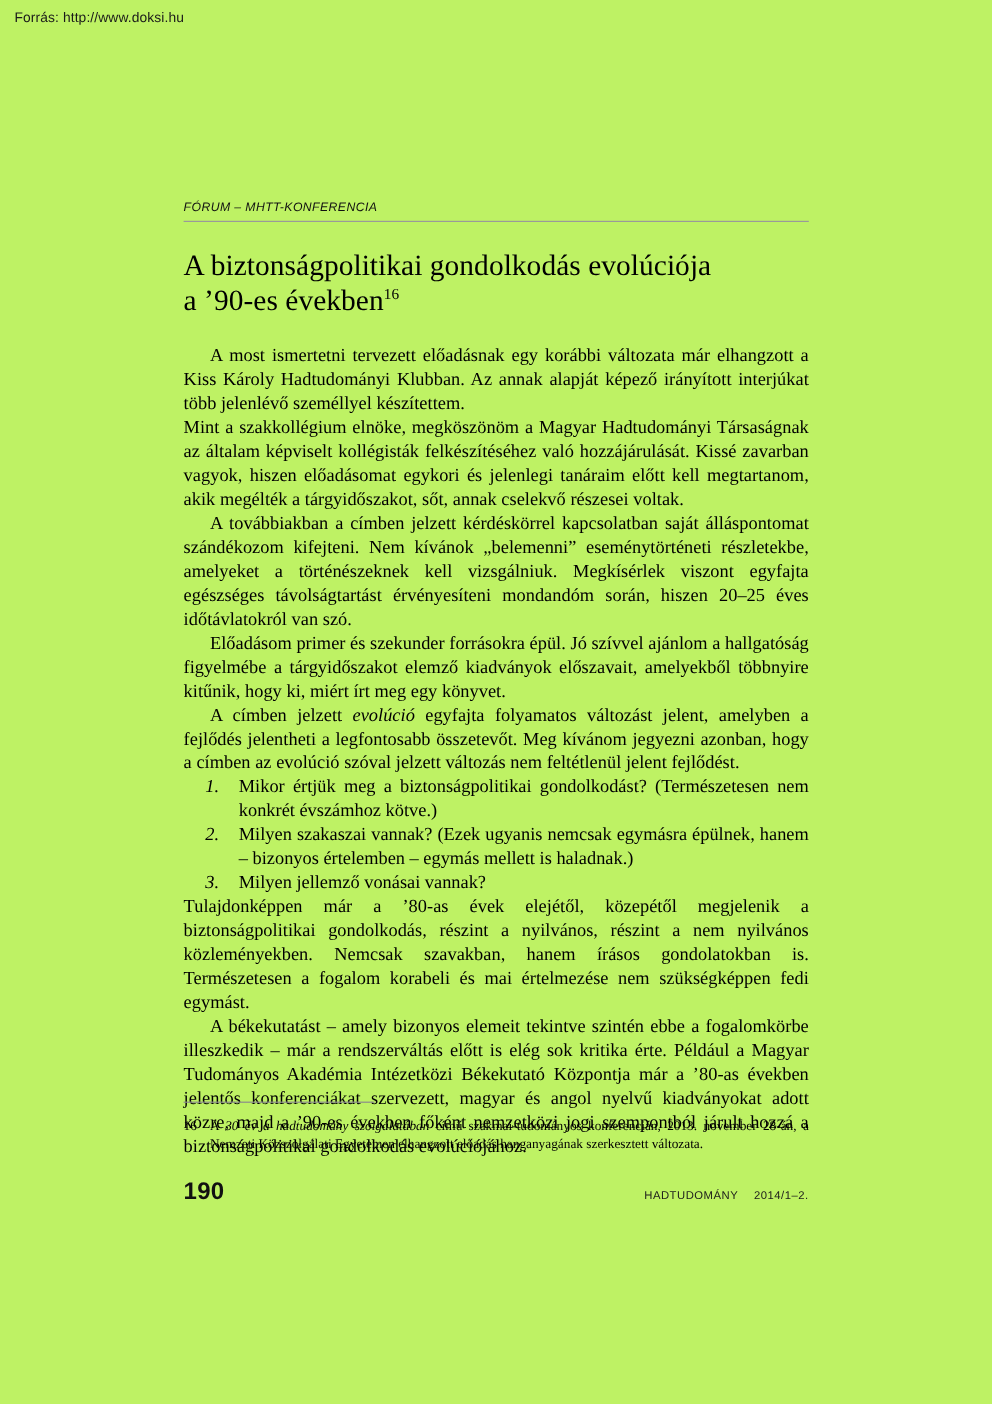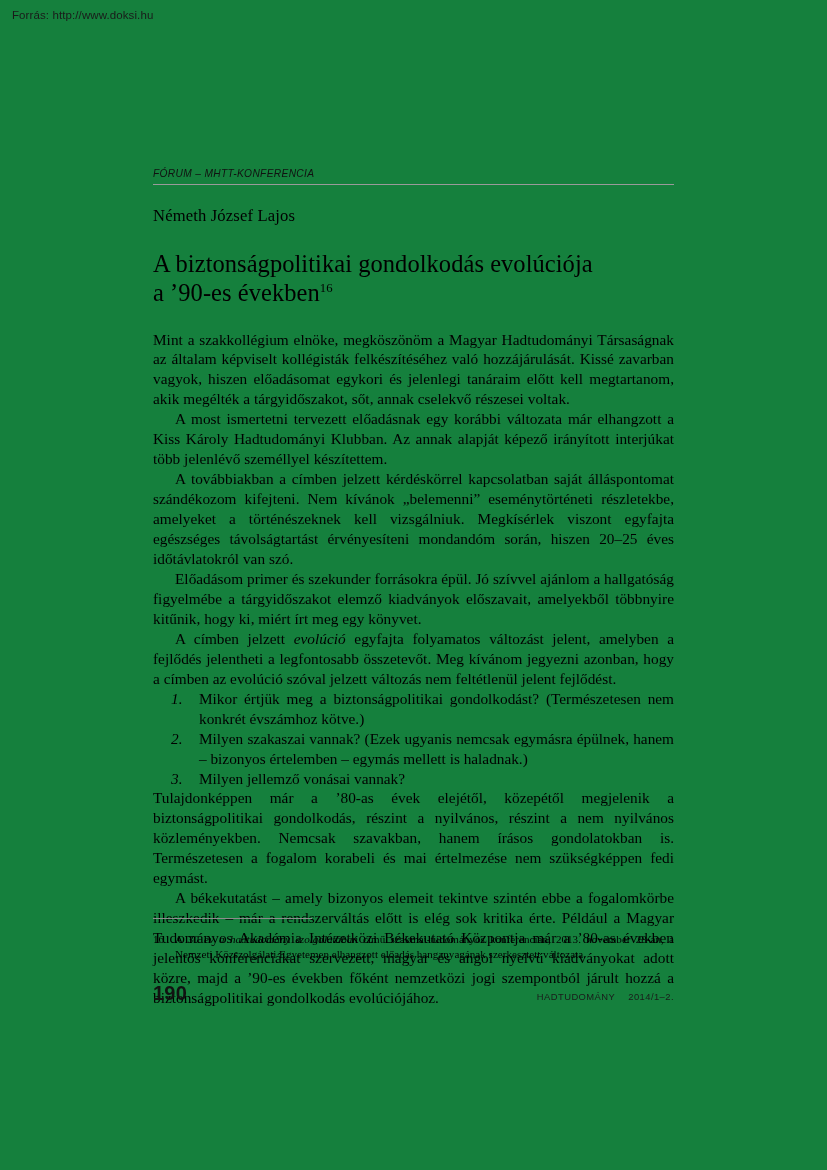--- a/index.html
+++ b/index.html
@@ -5,21 +5,21 @@
 <style>
   html, body {
     margin: 0;
     padding: 0;
     background: #ffffff;
   }
   .page {
     position: relative;
     width: 827px;
     height: 1170px;
-    background: #15803d;
+    background: #bef264;
     overflow: hidden;
     font-family: "Liberation Serif", "DejaVu Serif", serif;
     color: #000000;
   }
 
   
   .source-stamp {
     position: absolute;
     left: 12px;
     top: 9px;
@@ -172,29 +172,28 @@
 
 <div class="page">
 
   <div class="source-stamp">Forrás: http://www.doksi.hu</div>
 
   <div class="content">
 
     <div class="running-head">FÓRUM – MHTT-KONFERENCIA</div>
     <hr class="rule-head">
 
-    <div class="author">Németh József Lajos</div>
 
     <h1 class="title">
       <span>A biztonságpolitikai gondolkodás evolúciója</span><br>
       <span>a ’90-es években</span><sup>16</sup>
     </h1>
 
+    <p class="body">A most ismertetni tervezett előadásnak egy korábbi változata már elhangzott a Kiss Károly Hadtudományi Klubban. Az annak alapját képező irányított interjúkat több jelenlévő személlyel készítettem.</p>
     <p class="body first">Mint a szakkollégium elnöke, megköszönöm a Magyar Hadtudományi Társaságnak az általam képviselt kollégisták felkészítéséhez való hozzájárulását. Kissé zavarban vagyok, hiszen előadásomat egykori és jelenlegi tanáraim előtt kell megtartanom, akik megélték a tárgyidőszakot, sőt, annak cselekvő részesei voltak.</p>
-    <p class="body">A most ismertetni tervezett előadásnak egy korábbi változata már elhangzott a Kiss Károly Hadtudományi Klubban. Az annak alapját képező irányított interjúkat több jelenlévő személlyel készítettem.</p>
     <p class="body">A továbbiakban a címben jelzett kérdéskörrel kapcsolatban saját álláspontomat szándékozom kifejteni. Nem kívánok „belemenni” eseménytörténeti részletekbe, amelyeket a történészeknek kell vizsgálniuk. Megkísérlek viszont egyfajta egészséges távolságtartást érvényesíteni mondandóm során, hiszen 20–25 éves időtávlatokról van szó.</p>
     <p class="body">Előadásom primer és szekunder forrásokra épül. Jó szívvel ajánlom a hallgatóság figyelmébe a tárgyidőszakot elemző kiadványok előszavait, amelyekből többnyire kitűnik, hogy ki, miért írt meg egy könyvet.</p>
 
     <p class="body"><span>A címben jelzett </span><em>evolúció</em><span> egyfajta folyamatos változást jelent, amelyben a fejlődés jelentheti a legfontosabb összetevőt. Meg kívánom jegyezni azonban, hogy a címben az evolúció szóval jelzett változás nem feltétlenül jelent fejlődést.</span></p>
 
 
     <ol class="qlist">
       <li>
         <span class="num">1.</span><span>Mikor értjük meg a biztonságpolitikai gondolkodást? (Természetesen nem konkrét évszámhoz kötve.)</span>
       </li>

